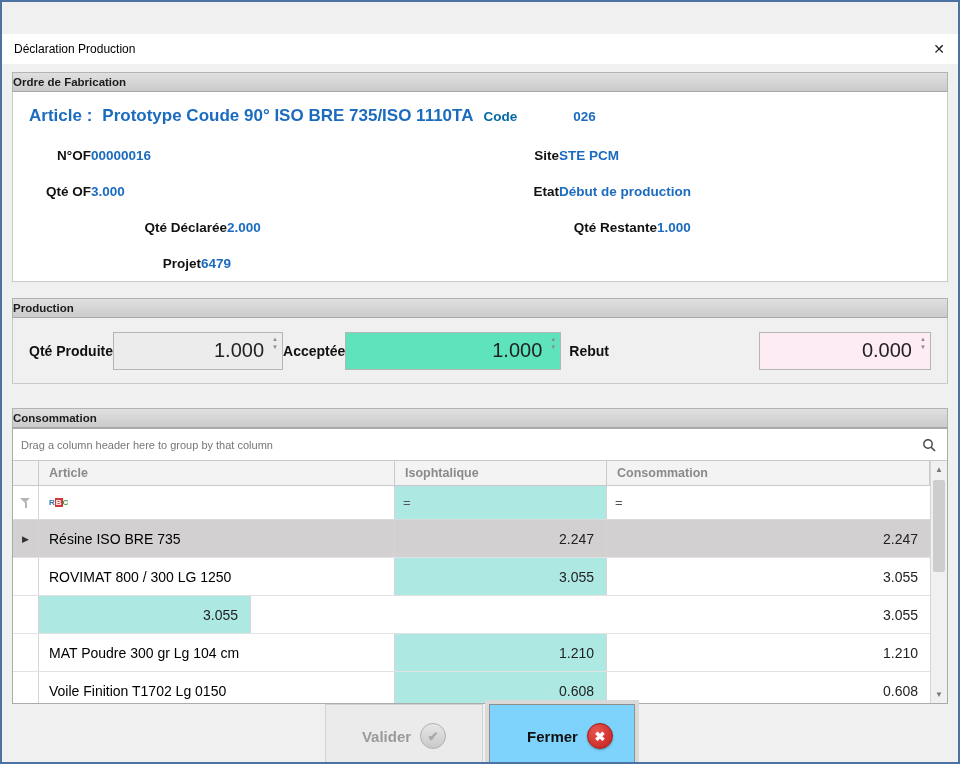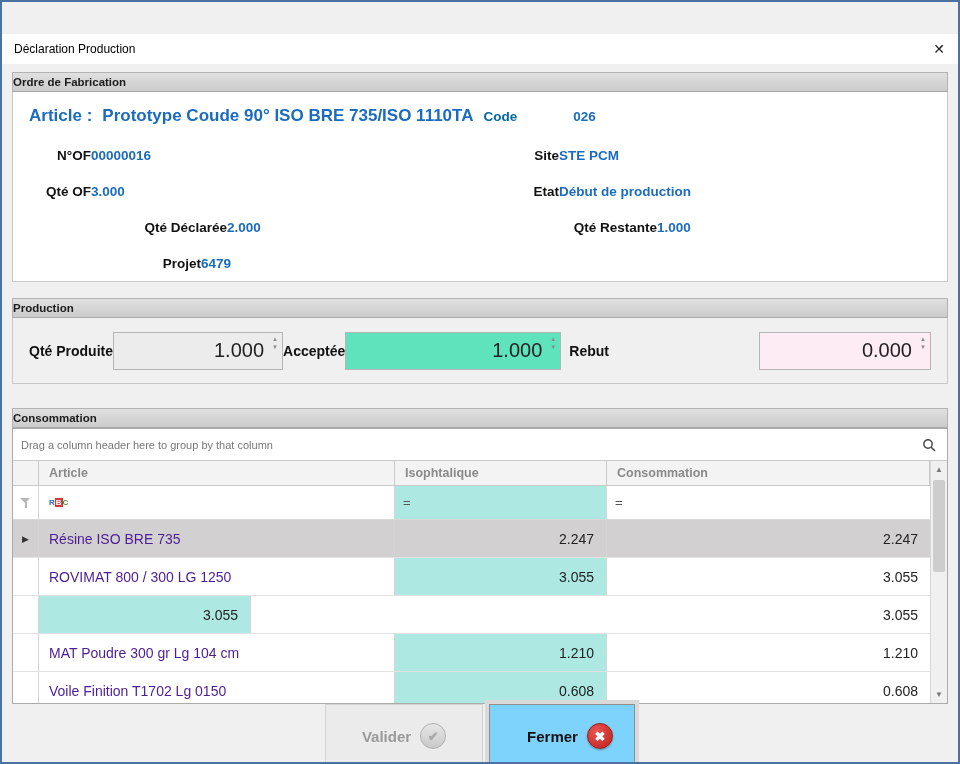--- a/index.html
+++ b/index.html
@@ -54,21 +54,21 @@
   .filter-row { height:34px; border-bottom:1px solid #d9d9d9; background:#fff; }
   .filter-row .c-prop { background:#aee8e3; justify-content:flex-start; padding-left:8px; }
   .filter-row .c-conso { justify-content:flex-start; padding-left:8px; }
   .filter-op { font-size:13px; color:#555; }
   .funnel-icon { width:11px; height:10px; position:relative; opacity:.55; }
   .funnel-icon:before { content:""; position:absolute; top:0; left:0; border-left:5.5px solid transparent; border-right:5.5px solid transparent; border-top:5px solid #7a7a7a; }
   .funnel-icon:after { content:""; position:absolute; top:4px; left:4.5px; width:2px; height:6px; background:#7a7a7a; }
   .abc-icon { font-size:8px; font-weight:bold; letter-spacing:0; line-height:10px; }
   .abc-r { color:#2e6fb0; } .abc-b { color:#fff; background:#d03a3a; padding:0 1px; } .abc-c { color:#3a9a4a; }
   .data-row { height:38px; border-bottom:1px solid #e2e2e2; background:#fff; }
-  .data-row .c-article { font-size:14px; color:#4c1d95; }
+  .data-row .c-article { font-size:14px; color:#000000; }
   .data-row .c-prop { font-size:14px; color:#222; background:#aee8e3; }
   .data-row .c-conso { font-size:14px; color:#222; }
   .data-row.selected .c-article, .data-row.selected .c-prop, .data-row.selected .c-conso, .data-row.selected .c-gutter { background:#d2d0d0; }
   .row-arrow { font-size:9px; color:#333; }
   .vscrollbar { width:17px; flex:0 0 17px; background:#f0f0f0; border-left:1px solid #d5d5d5; display:flex; flex-direction:column; }
   .scroll-arrow { height:17px; display:flex; align-items:center; justify-content:center; font-size:8px; color:#777; cursor:pointer; flex:0 0 auto; }
   .scroll-track { flex:1; position:relative; }
   .scroll-thumb { position:absolute; top:2px; left:2px; right:2px; height:92px; background:#cdcdcd; border-radius:2px; cursor:pointer; }
 
   

